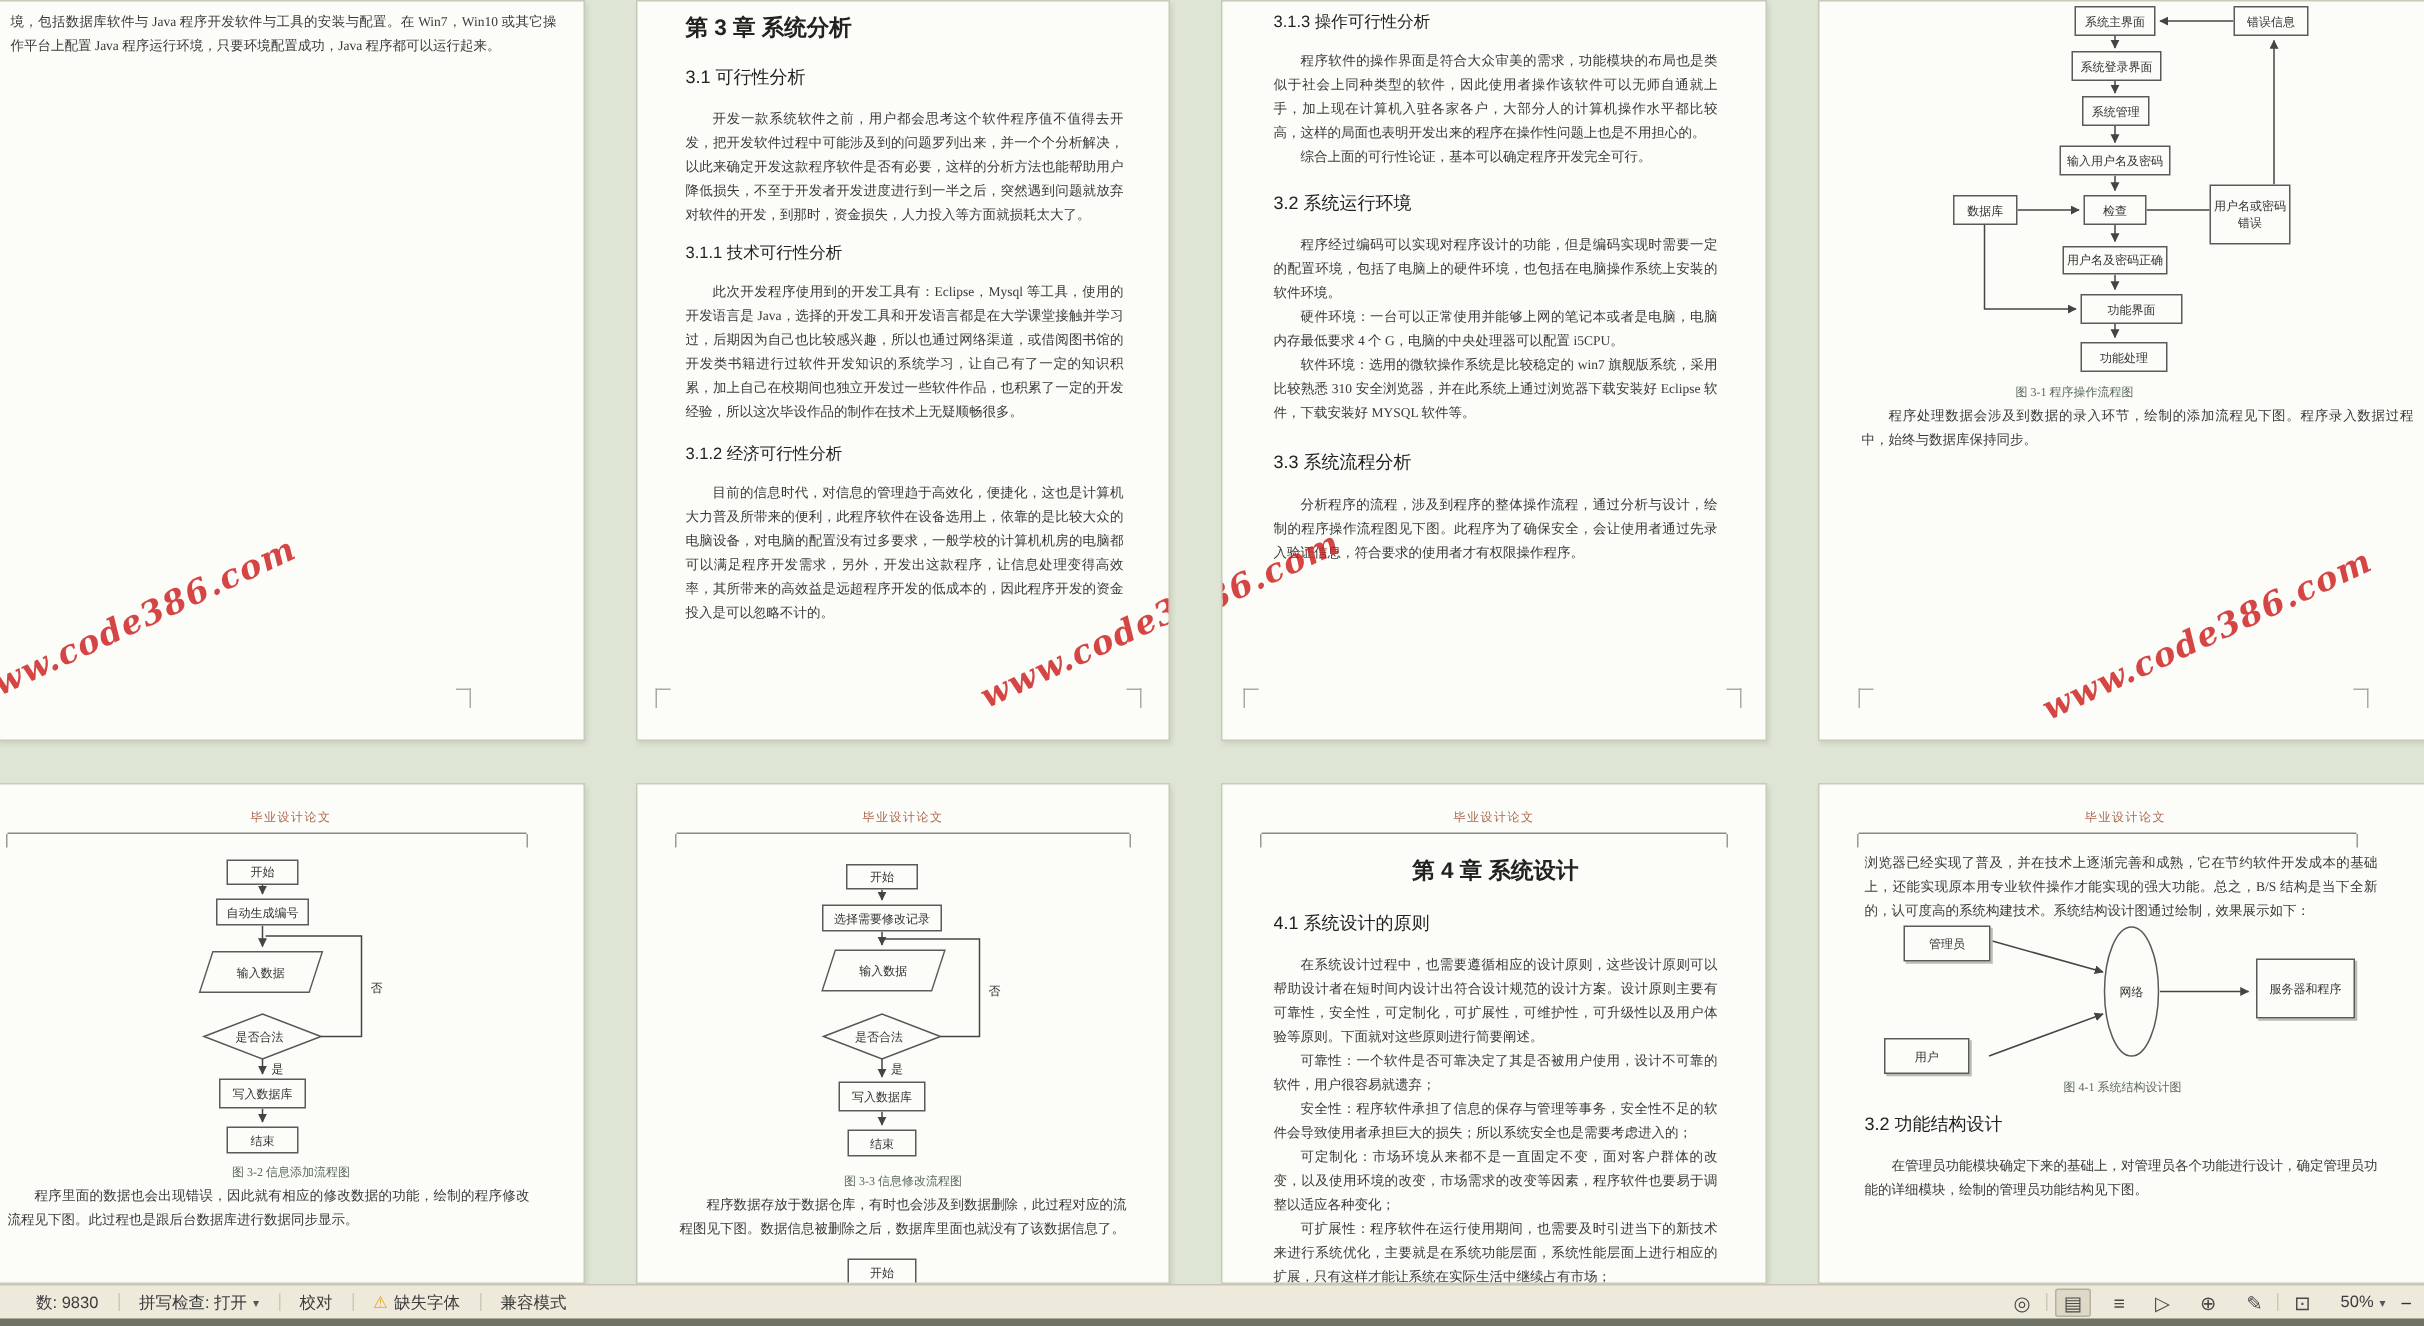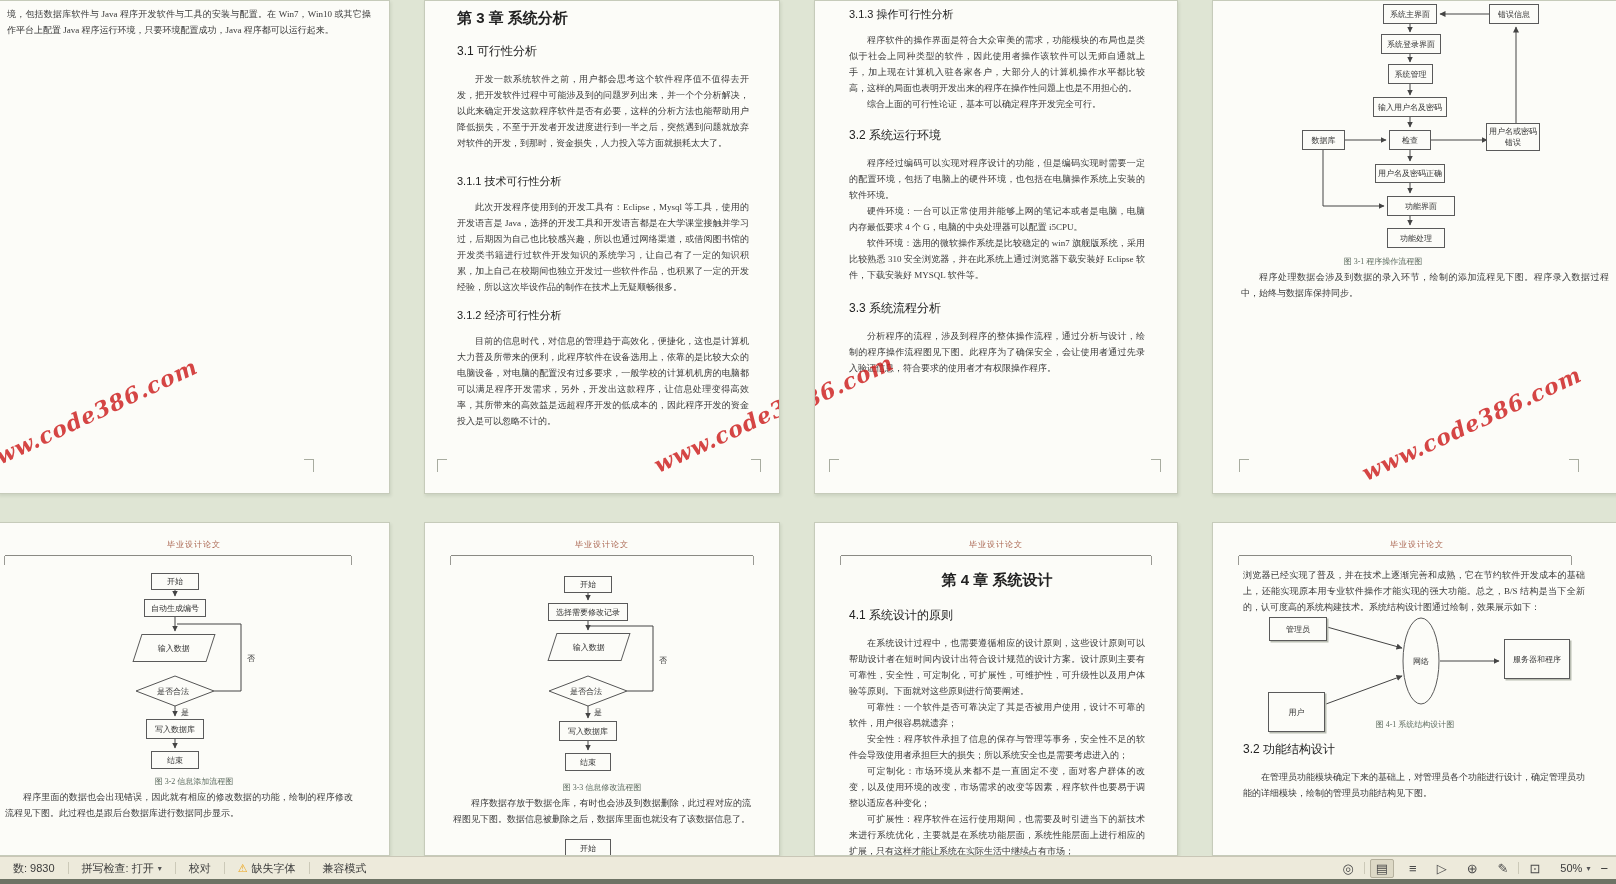--- a/index.html
+++ b/index.html
@@ -54,21 +54,21 @@
   .fsvg { position:absolute; left:0; top:0; pointer-events:none; }
   .ellipse-label { position:absolute; font-size:8px; color:#333; font-family:"Liberation Sans",sans-serif; }
 
   
   .statusbar { position:absolute; left:0; top:856px; width:1616px; height:23px;
                background:#edeadb; border-top:1px solid #c9c6b6;
                display:flex; align-items:center; justify-content:space-between;
                font-family:"Liberation Sans",sans-serif; font-size:11px; color:#3c3c3c; }
   .sb-strip { position:absolute; left:0; top:879px; width:1616px; height:5px; background:#6e7365; }
   .sb-left, .sb-right { display:flex; align-items:center; height:100%; }
-  .sb-left { padding-left:0; }
+  .sb-left { padding-left:11px; }
   .sb-right { padding-right:8px; }
   .sb-item { padding:0 13px; display:flex; align-items:center; gap:4px; cursor:default; }
   .sep { width:1px; height:12px; background:#ccc9b8; }
   .sb-caret { font-size:8px; color:#555; }
   .warn-ic { color:#eca51c; font-size:11px; }
   .sb-ic { font-size:13px; color:#4a4a4a; padding:1px 5px; margin:0 5px; line-height:15px; }
   .sb-ic.sel { background:#ddd9c6; border:1px solid #b5b19e; border-radius:2px; }
   .zoom-val { margin:0 4px 0 10px; }
   .zoom-min { font-size:13px; margin-left:10px; color:#333; }
 </style>
@@ -89,21 +89,21 @@
     <div class="body-text" style="padding:5px 18px 0 8px">境，包括数据库软件与 Java 程序开发软件与工具的安装与配置。在 Win7，Win10 或其它操作平台上配置 Java 程序运行环境，只要环境配置成功，Java 程序都可以运行起来。</div>
     <div class="mark r" style="left:305px"></div>
     <div class="wm" style="left:-20px; top:452px">www.code386.com</div>
   </div>
 
   <div class="page" id="p2">
     <div style="padding:8px 30px 0 32px">
       <div class="h-chapter">第 3 章 系统分析</div>
       <div class="h-sec" style="margin-top:15px">3.1 可行性分析</div>
       <div class="body-text indent" style="margin-top:11px">开发一款系统软件之前，用户都会思考这个软件程序值不值得去开发，把开发软件过程中可能涉及到的问题罗列出来，并一个个分析解决，以此来确定开发这款程序软件是否有必要，这样的分析方法也能帮助用户降低损失，不至于开发者开发进度进行到一半之后，突然遇到问题就放弃对软件的开发，到那时，资金损失，人力投入等方面就损耗太大了。</div>
-      <div class="h-sub" style="margin-top:23px">3.1.1 技术可行性分析</div>
+      <div class="h-sub" style="margin-top:10px">3.1.1 技术可行性分析</div>
       <div class="body-text indent" style="margin-top:10px">此次开发程序使用到的开发工具有：Eclipse，Mysql 等工具，使用的开发语言是 Java，选择的开发工具和开发语言都是在大学课堂接触并学习过，后期因为自己也比较感兴趣，所以也通过网络渠道，或借阅图书馆的开发类书籍进行过软件开发知识的系统学习，让自己有了一定的知识积累，加上自己在校期间也独立开发过一些软件作品，也积累了一定的开发经验，所以这次毕设作品的制作在技术上无疑顺畅很多。</div>
       <div class="h-sub" style="margin-top:13px">3.1.2 经济可行性分析</div>
       <div class="body-text indent" style="margin-top:10px">目前的信息时代，对信息的管理趋于高效化，便捷化，这也是计算机大力普及所带来的便利，此程序软件在设备选用上，依靠的是比较大众的电脑设备，对电脑的配置没有过多要求，一般学校的计算机机房的电脑都可以满足程序开发需求，另外，开发出这款程序，让信息处理变得高效率，其所带来的高效益是远超程序开发的低成本的，因此程序开发的资金投入是可以忽略不计的。</div>
     </div>
     <div class="mark l" style="left:12px"></div>
     <div class="mark r" style="right:18px"></div>
     <div class="wm" style="left:230px; top:452px">www.code386.com</div>
   </div>
 
   <div class="page" id="p3">
@@ -138,21 +138,21 @@
       <line x1="276" y1="13" x2="227" y2="13" stroke="#444" marker-end="url(#arr)"></line>
       <polyline points="110,149 110,205 171,205" fill="none" stroke="#444" marker-end="url(#arr)"></polyline>
     </svg>
     <div class="fbox" style="left:170px;top:3px;width:54px;height:20px">系统主界面</div>
     <div class="fbox" style="left:276px;top:3px;width:50px;height:20px">错误信息</div>
     <div class="fbox" style="left:168px;top:33px;width:60px;height:20px">系统登录界面</div>
     <div class="fbox" style="left:175px;top:63px;width:45px;height:20px">系统管理</div>
     <div class="fbox" style="left:160px;top:96px;width:74px;height:20px">输入用户名及密码</div>
     <div class="fbox" style="left:89px;top:129px;width:43px;height:20px">数据库</div>
     <div class="fbox" style="left:176px;top:129px;width:42px;height:20px">检查</div>
-    <div class="fbox" style="left:273px;top:122px;width:54px;height:28px">用户名或密码错误</div>
+    <div class="fbox" style="left:260px;top:122px;width:54px;height:40px">用户名或密码错误</div>
     <div class="fbox" style="left:162px;top:163px;width:70px;height:19px">用户名及密码正确</div>
     <div class="fbox" style="left:174px;top:195px;width:68px;height:20px">功能界面</div>
     <div class="fbox" style="left:174px;top:227px;width:58px;height:20px">功能处理</div>
     <div class="caption" style="top:255px;width:340px">图 3-1 程序操作流程图</div>
     <div class="body-text indent" style="position:absolute;left:28px;right:12px;top:268px">程序处理数据会涉及到数据的录入环节，绘制的添加流程见下图。程序录入数据过程中，始终与数据库保持同步。</div>
     <div class="mark l" style="left:26px"></div>
     <div class="mark r" style="right:42px"></div>
     <div class="wm" style="left:150px; top:460px">www.code386.com</div>
   </div>
 
@@ -226,21 +226,21 @@
     <div class="ph">毕业设计论文</div>
     <div class="rule" style="left:26px;right:50px"></div>
     <div class="body-text" style="position:absolute;left:30px;right:36px;top:44px">浏览器已经实现了普及，并在技术上逐渐完善和成熟，它在节约软件开发成本的基础上，还能实现原本用专业软件操作才能实现的强大功能。总之，B/S 结构是当下全新的，认可度高的系统构建技术。系统结构设计图通过绘制，效果展示如下：</div>
     <svg class="fsvg" width="410" height="200">
       <ellipse cx="208" cy="138" rx="18" ry="43" fill="#fcfcf8" stroke="#5a5a5a"></ellipse>
       <line x1="114" y1="104" x2="189" y2="125" stroke="#444" marker-end="url(#arr)"></line>
       <line x1="113" y1="181" x2="189" y2="153" stroke="#444" marker-end="url(#arr)"></line>
       <line x1="227" y1="138" x2="286" y2="138" stroke="#444" marker-end="url(#arr)"></line>
     </svg>
     <div class="fbox shadowed" style="left:56px;top:94px;width:58px;height:24px">管理员</div>
-    <div class="fbox shadowed" style="left:55px;top:169px;width:57px;height:40px">用户</div>
+    <div class="fbox shadowed" style="left:43px;top:169px;width:57px;height:24px">用户</div>
     <div class="ellipse-label" style="left:200px;top:133px">网络</div>
     <div class="fbox shadowed" style="left:291px;top:116px;width:66px;height:40px">服务器和程序</div>
     <div class="caption" style="top:196px;width:404px">图 4-1 系统结构设计图</div>
     <div class="h-sec" style="position:absolute;left:30px;top:218px">3.2 功能结构设计</div>
     <div class="body-text indent" style="position:absolute;left:30px;right:36px;top:246px">在管理员功能模块确定下来的基础上，对管理员各个功能进行设计，确定管理员功能的详细模块，绘制的管理员功能结构见下图。</div>
   </div>
 
 </div>
 
 <div class="statusbar">

